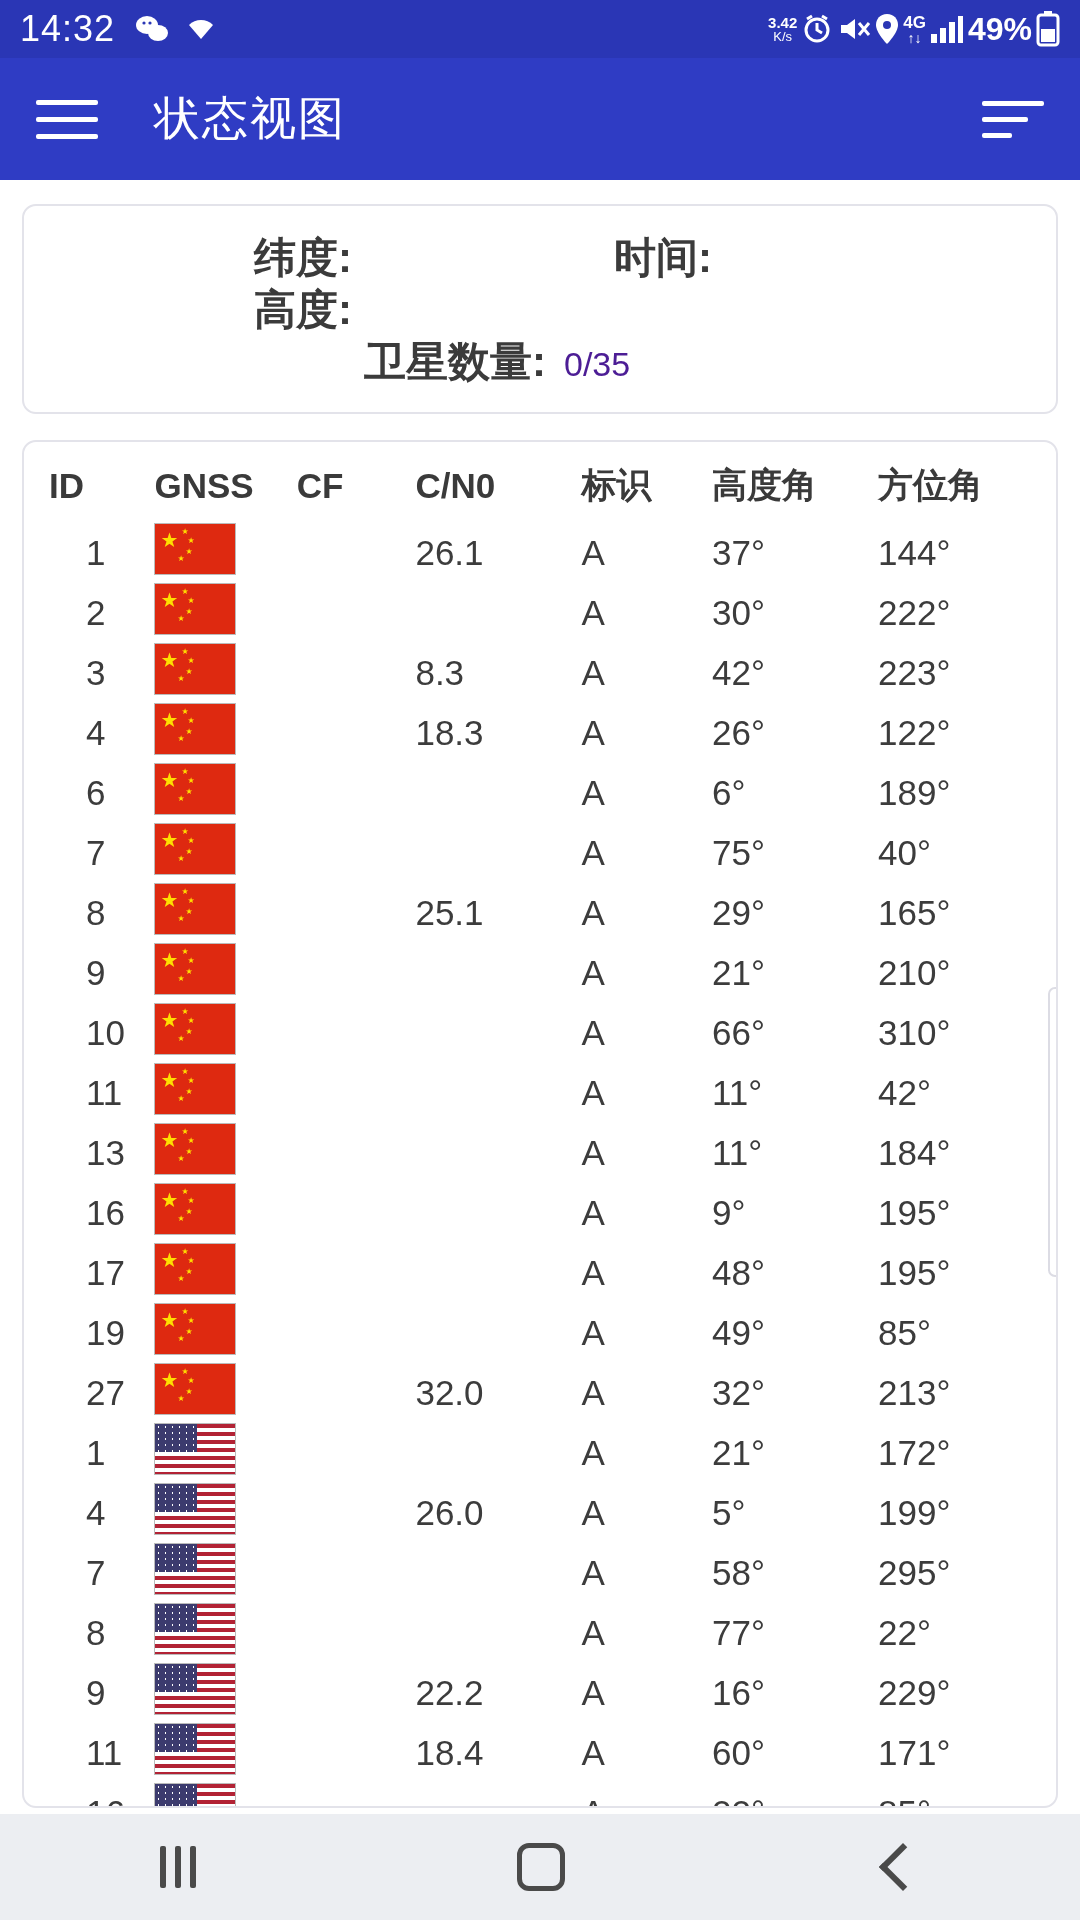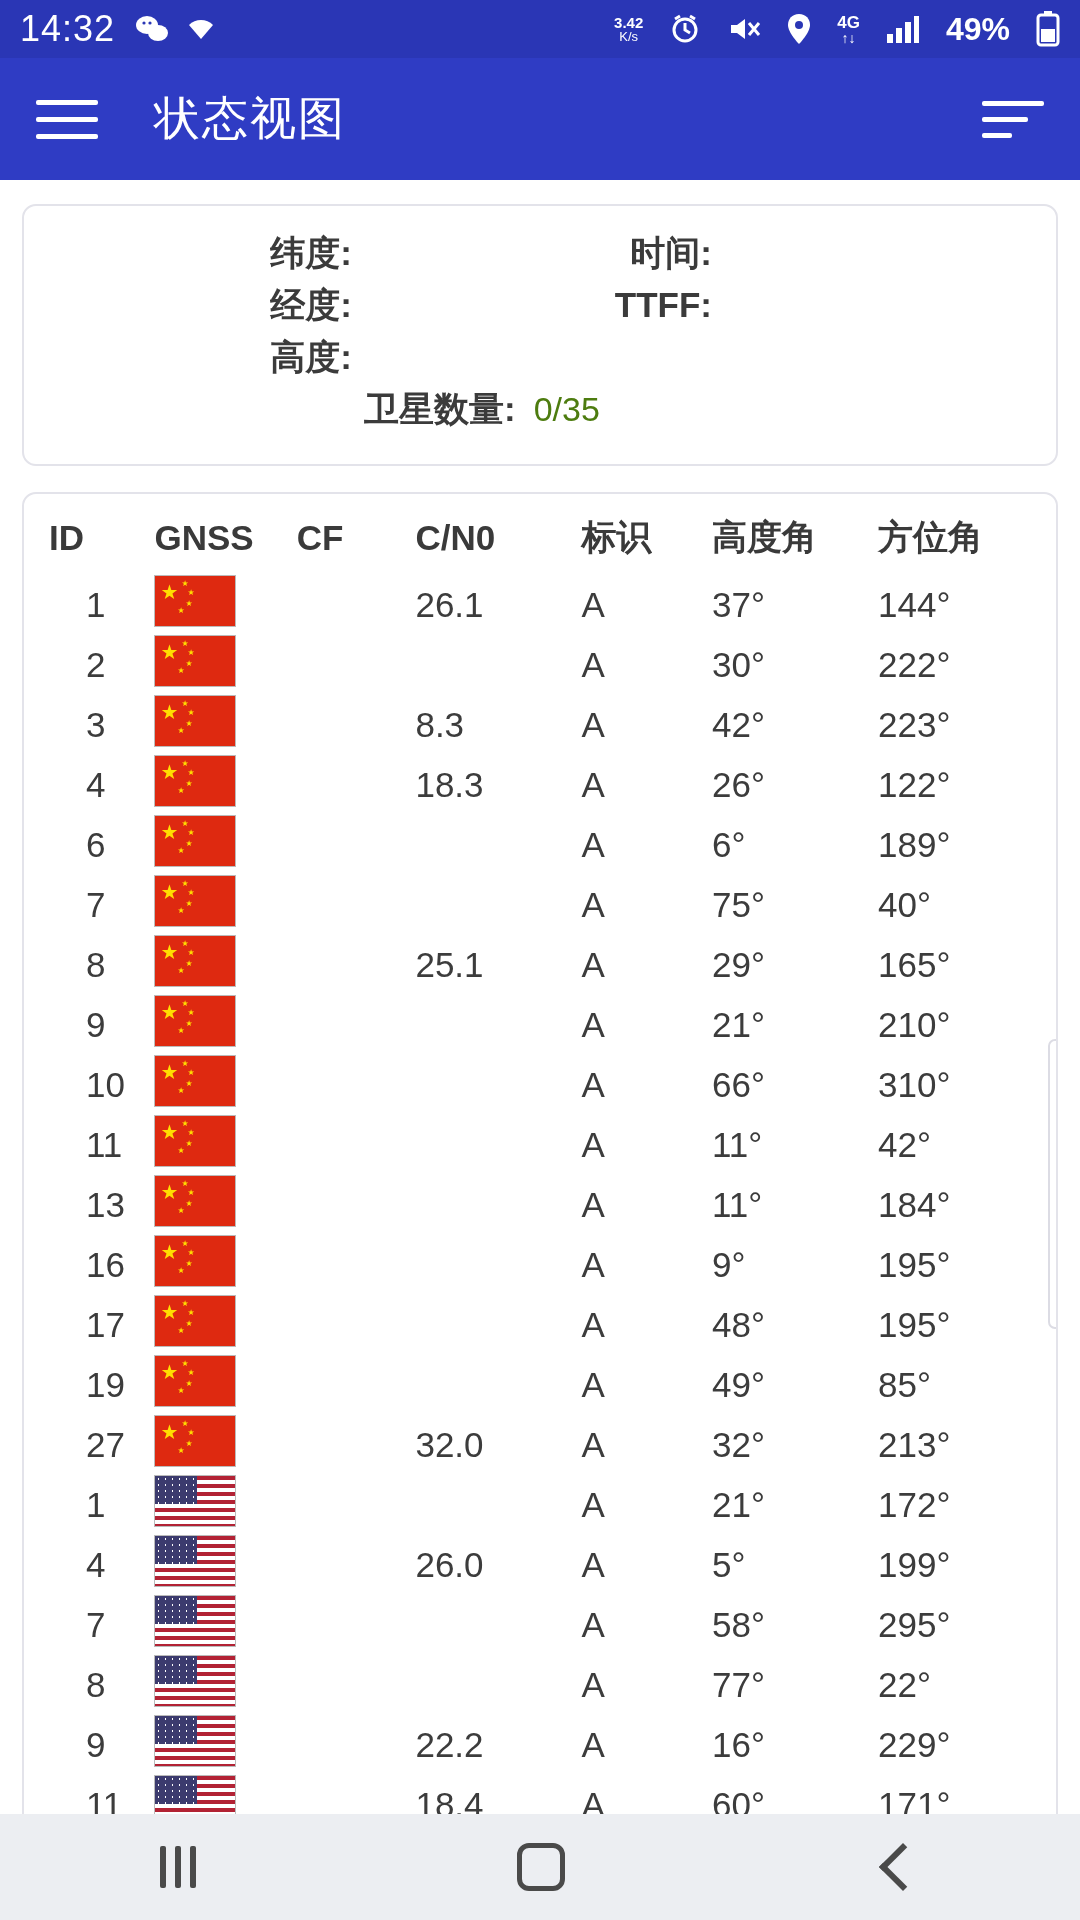--- a/index.html
+++ b/index.html
@@ -13,21 +13,21 @@
 
   
   .statusbar {
     height: 58px; background: #2a36b5; color: #fff;
     display: flex; align-items: center; padding: 0 20px;
     font-size: 34px; font-weight: 500;
   }
   .sb-clock { letter-spacing: 1px; font-size: 36px; }
   .sb-left-icons { display: flex; align-items: center; gap: 14px; margin-left: 20px; }
   .sb-spacer { flex: 1; }
-  .sb-right { display: flex; align-items: center; gap: 26px; }
+  .sb-right { display: flex; align-items: center; gap: 4px; }
   .sb-kbs { display: flex; flex-direction: column; align-items: center; line-height: 1; font-size: 15px; font-weight: 700;}
   .sb-kbs span:last-child { font-size: 13px; font-weight: 400; }
   .sb-batt { font-size: 32px; font-weight: 600; }
   .icon-svg { display: block; }
 
   
   .appbar {
     height: 122px; background: #2f3cc4; color: #fff;
     display: flex; align-items: center; padding: 0 36px;
   }
@@ -42,23 +42,23 @@
   .sortbtn i:nth-child(3) { width: 30px; }
 
   
   .card {
     margin: 24px 22px 0 22px;
     border: 2px solid #e3e3ea; border-radius: 14px;
     background: #fff; padding: 24px 10px 26px 10px;
   }
   .info-row { display: flex; align-items: baseline; height: 52px; }
   .info-lab {
-    font-size: 35px; color: #3b3b3b; font-weight: 600; text-align: right;
-  }
-  .info-val { font-size: 34px; color: #4d7c0f; }
+    font-size: 42px; color: #3b3b3b; font-weight: 600; text-align: right;
+  }
+  .info-val { font-size: 34px; color: #4c1d95; }
   .col-a { width: 330px; padding-right: 12px; }
   .col-a-v { width: 150px; }
   .col-b { width: 210px; padding-right: 12px; }
   .col-b-v { width: 200px; }
   .satrow { display: flex; justify-content: flex-start; padding-left: 330px; height: 52px; align-items: baseline; }
   .satrow .info-lab { width: auto; padding-right: 18px; }
 
   
   .tablecard {
     margin: 26px 22px 0 22px;
@@ -209,26 +209,20 @@
         <i></i>
         <i></i>
       </div>
   </div>
 
   <div class="card">
     <div class="info-row">
       <div class="info-lab col-a">纬度:</div>
       <div class="info-val col-a-v"></div>
       <div class="info-lab col-b">时间:</div>
-      <div class="info-val col-b-v"></div>
-    </div>
-    <div class="info-row">
-      <div class="info-lab col-a">经度:</div>
-      <div class="info-val col-a-v"></div>
-      <div class="info-lab col-b">TTFF:</div>
       <div class="info-val col-b-v"></div>
     </div>
     <div class="info-row">
       <div class="info-lab col-a">高度:</div>
       <div class="info-val col-a-v"></div>
       <div class="info-val col-b-v"></div>
     </div>
     <div class="satrow">
       <div class="info-lab">卫星数量:</div>
       <div class="info-val">0/35</div>

